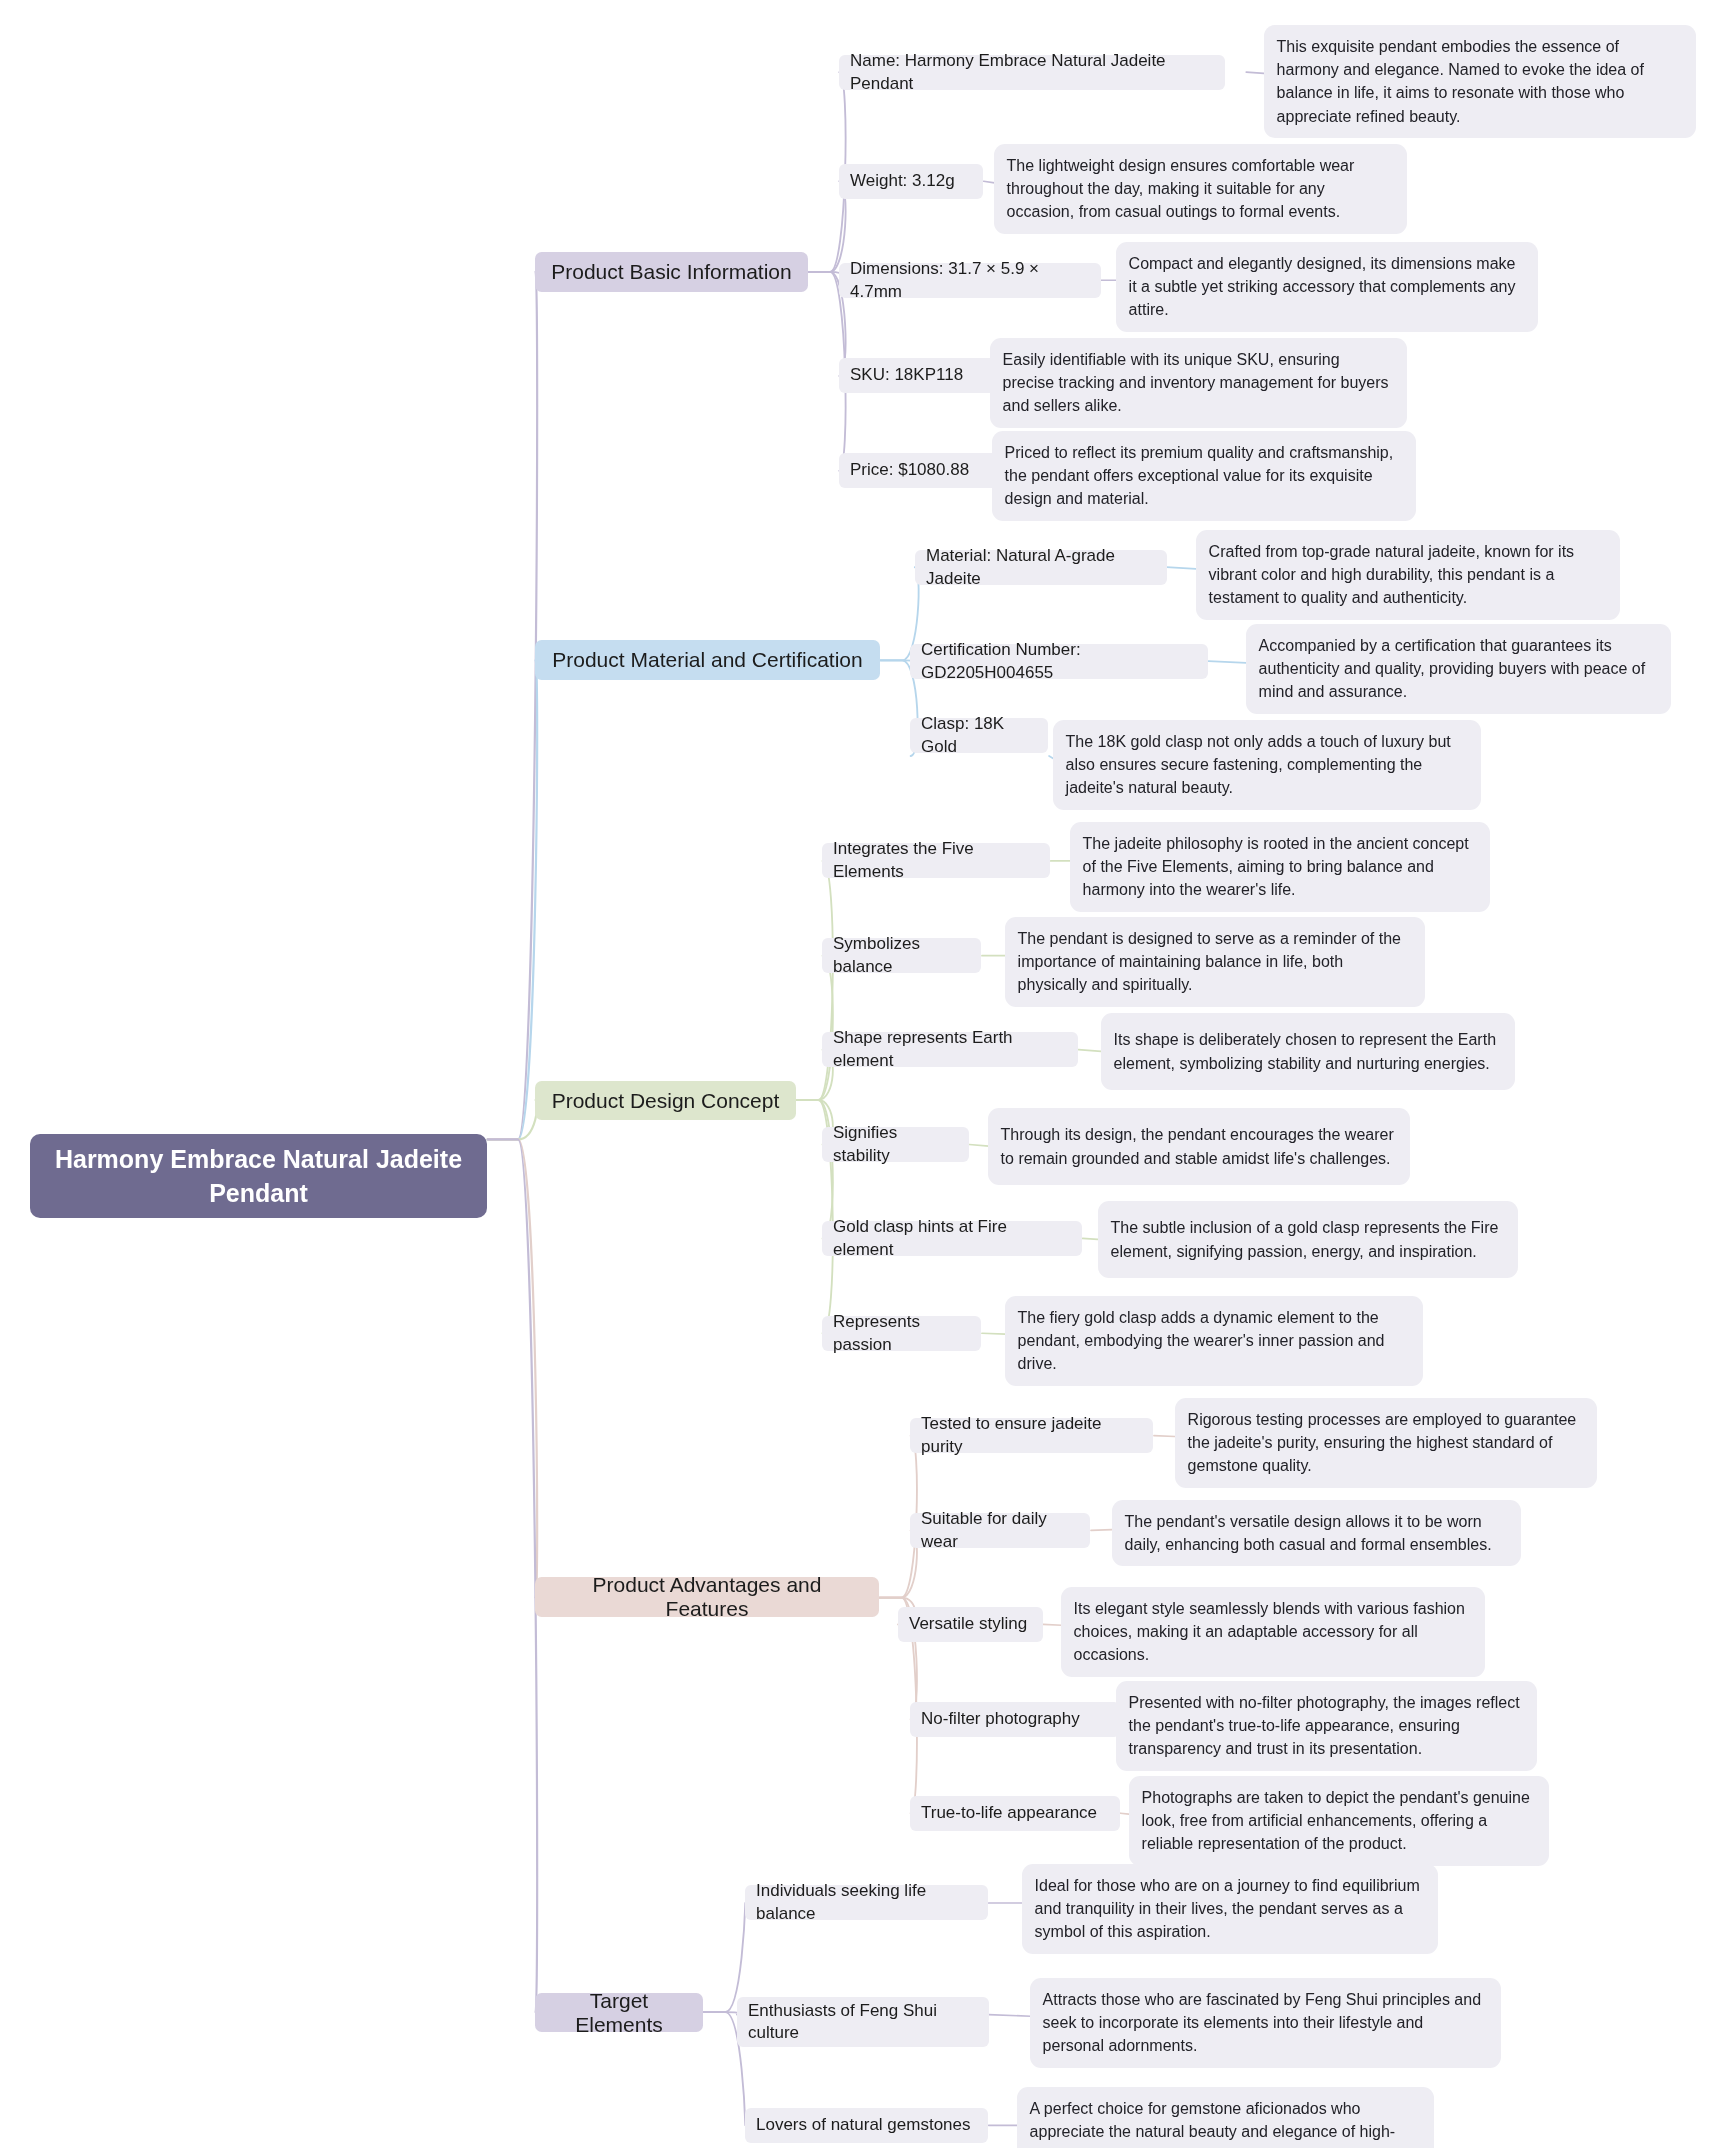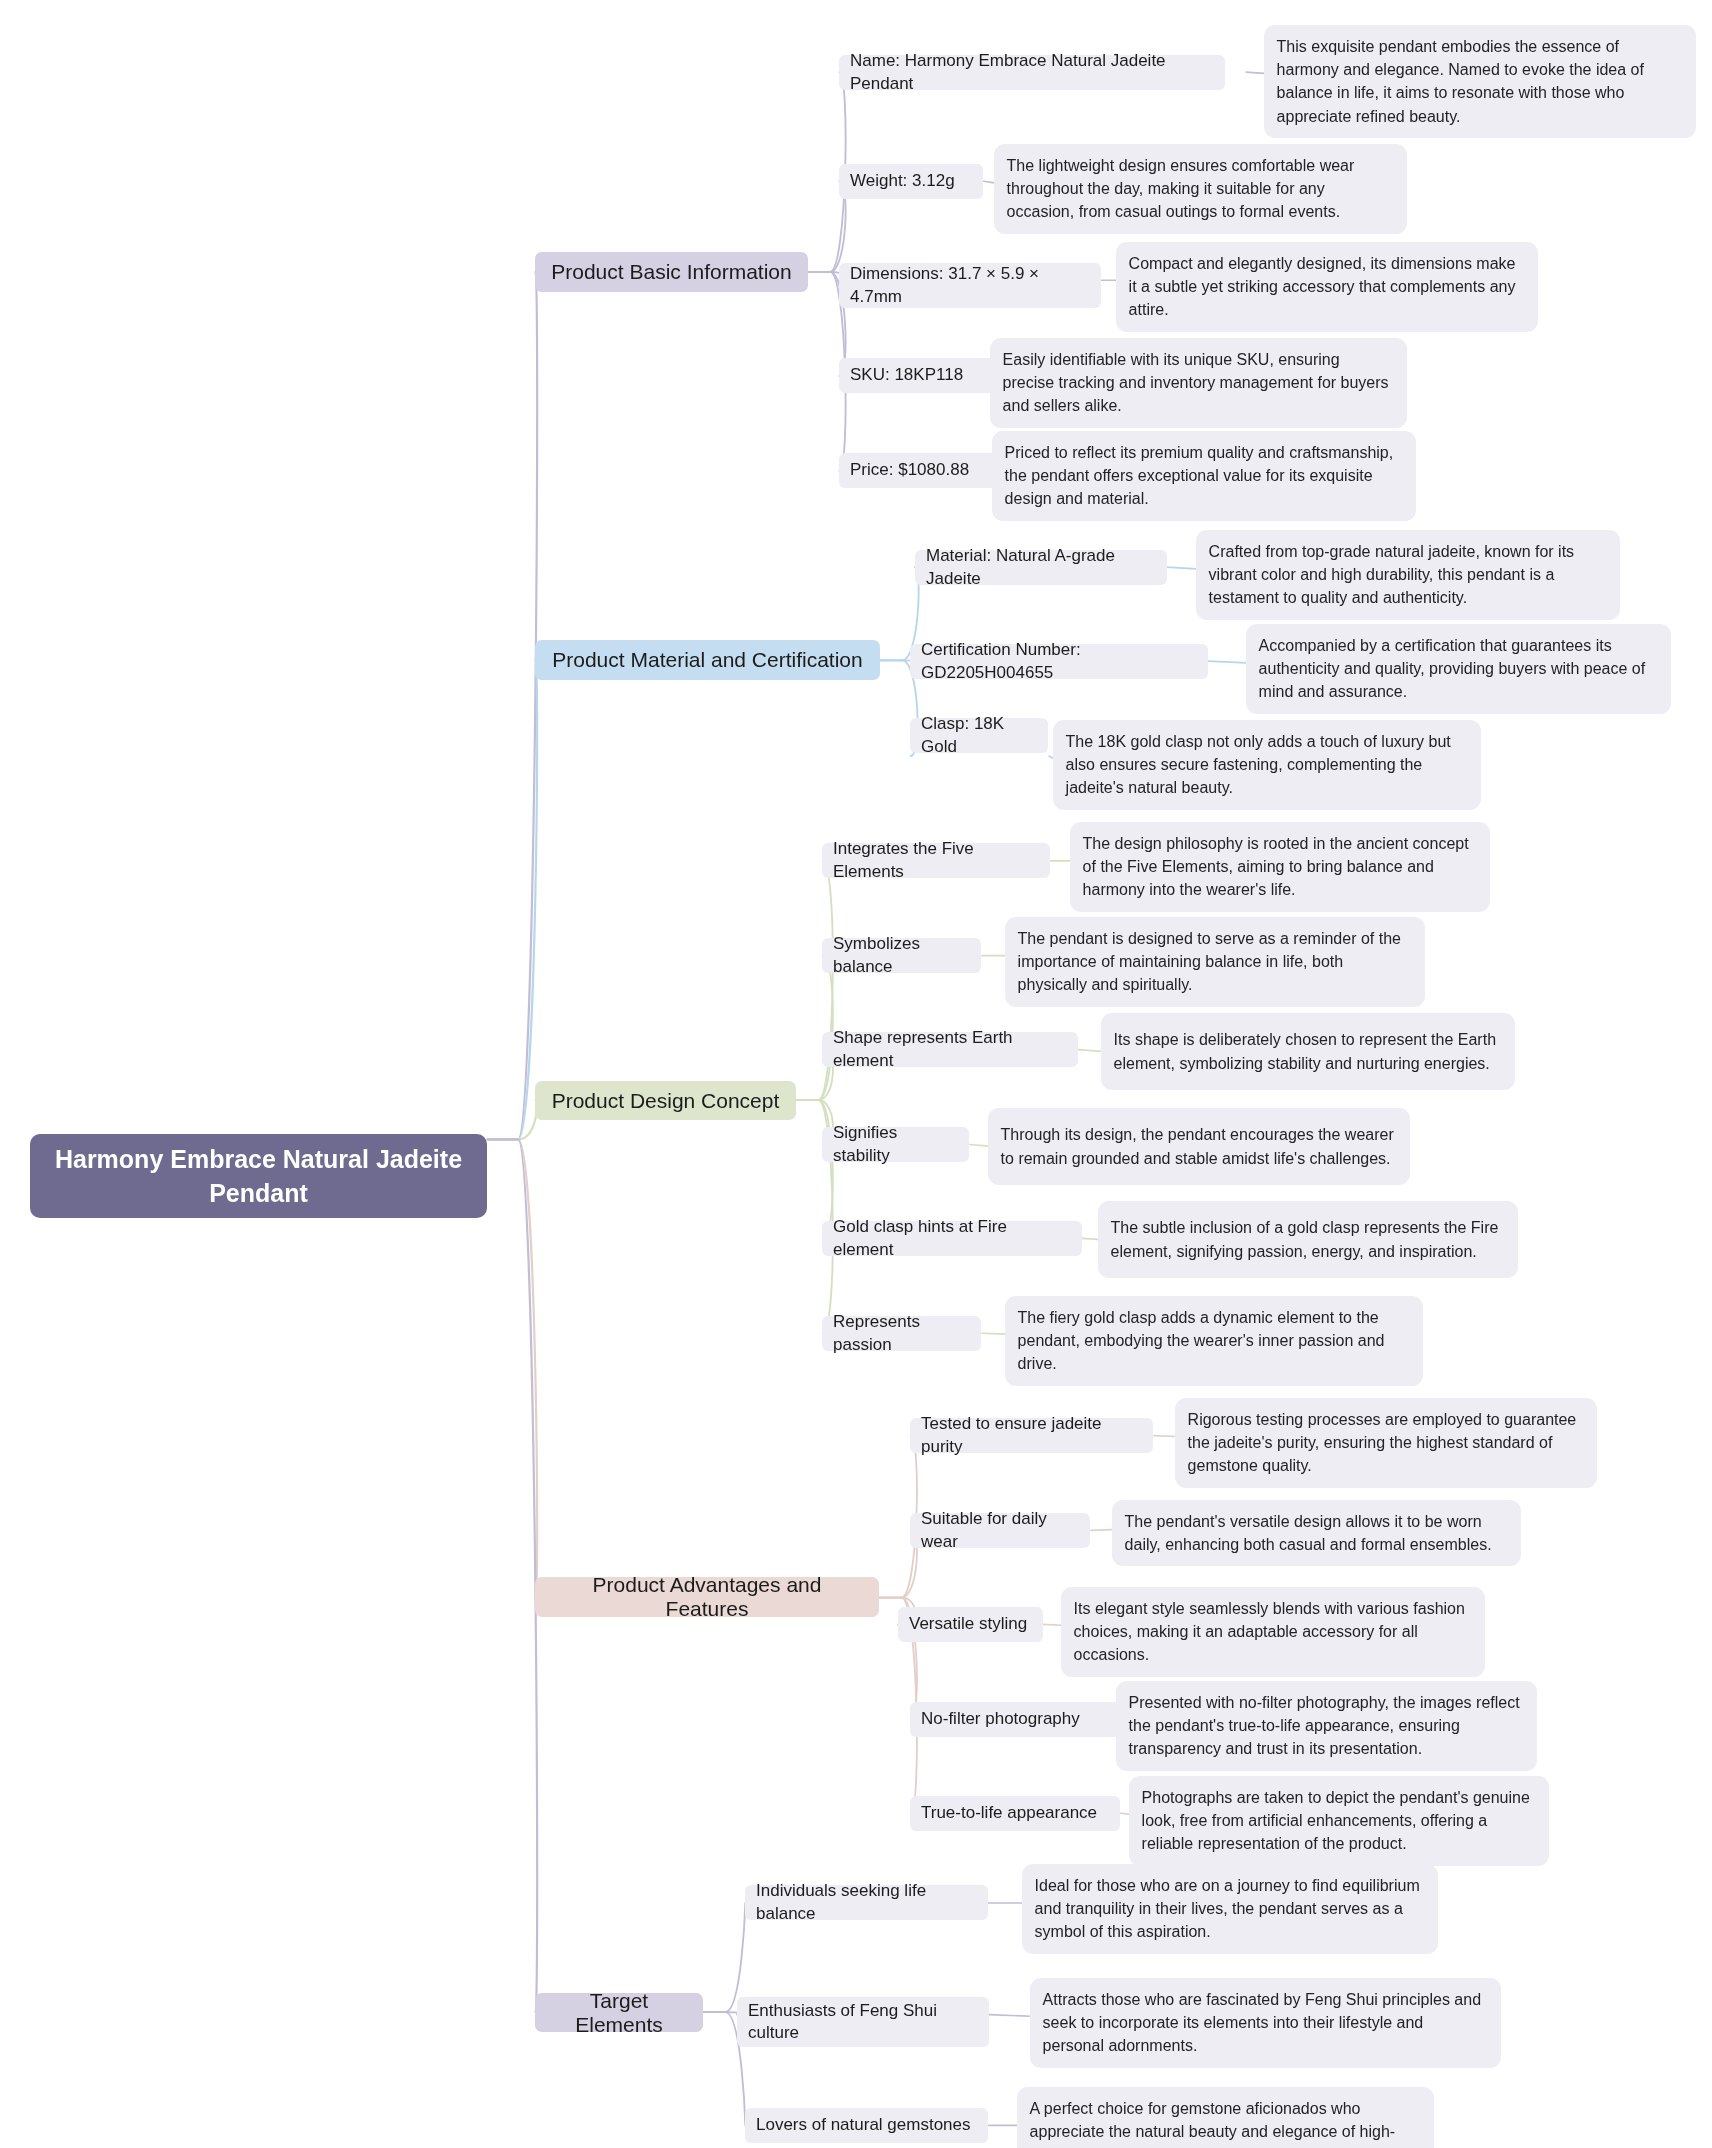--- a/index.html
+++ b/index.html
@@ -129,36 +129,36 @@
       <path d="M 838 2398 L 864 2398 C 884 2398, 888 2533, 888 2533" fill="none" stroke="#c3bcd6" stroke-width="2.2" stroke-linecap="round"></path>
       <path d="M 1178 2533 L 1212 2533" fill="none" stroke="#c3bcd6" stroke-width="2" stroke-linecap="round"></path>
     </svg>
   <div id="nodes">
       <div class="node root" style="left: 30px; top: 1098px; width: 457px; min-height: 84px;;height:84px;background:#6f6b90">Harmony Embrace Natural Jadeite Pendant</div>
       <div class="node branch" style="left: 535px; top: 252px; width: 273px; min-height: 40px;;height:40px;background:#d6d0e3">Product Basic Information</div>
       <div class="node topic" style="left: 839px; top: 55px; width: 386px; min-height: 35px;;height:35px">Name: Harmony Embrace Natural Jadeite Pendant</div>
       <div class="node detail" style="left: 1264px; top: 25px; width: 432px; min-height: 96px;;min-height:96px">This exquisite pendant embodies the essence of harmony and elegance. Named to evoke the idea of balance in life, it aims to resonate with those who appreciate refined beauty.</div>
       <div class="node topic" style="left: 839px; top: 164px; width: 144px; min-height: 35px;;height:35px">Weight: 3.12g</div>
       <div class="node detail" style="left: 994px; top: 144px; width: 413px; min-height: 77px;;min-height:77px">The lightweight design ensures comfortable wear throughout the day, making it suitable for any occasion, from casual outings to formal events.</div>
-      <div class="node topic" style="left: 839px; top: 263px; width: 262px; min-height: 35px;;height:45px">Dimensions: 31.7 × 5.9 × 4.7mm</div>
+      <div class="node topic" style="left: 839px; top: 263px; width: 262px; min-height: 35px;;height:35px">Dimensions: 31.7 × 5.9 × 4.7mm</div>
       <div class="node detail" style="left: 1116px; top: 242px; width: 422px; min-height: 77px;;min-height:77px">Compact and elegantly designed, its dimensions make it a subtle yet striking accessory that complements any attire.</div>
       <div class="node topic" style="left: 839px; top: 358px; width: 172px; min-height: 35px;;height:35px">SKU: 18KP118</div>
       <div class="node detail" style="left: 990px; top: 338px; width: 417px; min-height: 77px;;min-height:77px">Easily identifiable with its unique SKU, ensuring precise tracking and inventory management for buyers and sellers alike.</div>
       <div class="node topic" style="left: 839px; top: 453px; width: 182px; min-height: 35px;;height:35px">Price: $1080.88</div>
       <div class="node detail" style="left: 992px; top: 431px; width: 424px; min-height: 77px;;min-height:77px">Priced to reflect its premium quality and craftsmanship, the pendant offers exceptional value for its exquisite design and material.</div>
       <div class="node branch" style="left: 535px; top: 640px; width: 345px; min-height: 40px;;height:40px;background:#c5ddf0">Product Material and Certification</div>
       <div class="node topic" style="left: 915px; top: 550px; width: 252px; min-height: 35px;;height:33px">Material: Natural A-grade Jadeite</div>
       <div class="node detail" style="left: 1196px; top: 530px; width: 424px; min-height: 77px;;min-height:77px">Crafted from top-grade natural jadeite, known for its vibrant color and high durability, this pendant is a testament to quality and authenticity.</div>
       <div class="node topic" style="left: 910px; top: 644px; width: 298px; min-height: 35px;;height:35px">Certification Number: GD2205H004655</div>
       <div class="node detail" style="left: 1246px; top: 624px; width: 425px; min-height: 77px;;min-height:77px">Accompanied by a certification that guarantees its authenticity and quality, providing buyers with peace of mind and assurance.</div>
       <div class="node topic" style="left: 910px; top: 718px; width: 138px; min-height: 35px;;height:35px">Clasp: 18K Gold</div>
       <div class="node detail" style="left: 1053px; top: 720px; width: 428px; min-height: 77px;;min-height:77px">The 18K gold clasp not only adds a touch of luxury but also ensures secure fastening, complementing the jadeite's natural beauty.</div>
       <div class="node branch" style="left: 535px; top: 1081px; width: 261px; min-height: 39px;;height:39px;background:#dde6cd">Product Design Concept</div>
       <div class="node topic" style="left: 822px; top: 843px; width: 228px; min-height: 35px;;height:35px">Integrates the Five Elements</div>
-      <div class="node detail" style="left: 1070px; top: 822px; width: 420px; min-height: 77px;;min-height:77px">The design philosophy is rooted in the ancient concept of the Five Elements, aiming to bring balance and harmony into the wearer's life.</div>
+      <div class="node detail" style="left: 1070px; top: 822px; width: 420px; min-height: 77px;;min-height:77px">The jadeite philosophy is rooted in the ancient concept of the Five Elements, aiming to bring balance and harmony into the wearer's life.</div>
       <div class="node topic" style="left: 822px; top: 938px; width: 159px; min-height: 35px;;height:35px">Symbolizes balance</div>
       <div class="node detail" style="left: 1005px; top: 917px; width: 420px; min-height: 77px;;min-height:77px">The pendant is designed to serve as a reminder of the importance of maintaining balance in life, both physically and spiritually.</div>
       <div class="node topic" style="left: 822px; top: 1032px; width: 256px; min-height: 35px;;height:35px">Shape represents Earth element</div>
       <div class="node detail" style="left: 1101px; top: 1013px; width: 414px; min-height: 77px;;min-height:77px">Its shape is deliberately chosen to represent the Earth element, symbolizing stability and nurturing energies.</div>
       <div class="node topic" style="left: 822px; top: 1127px; width: 147px; min-height: 35px;;height:35px">Signifies stability</div>
       <div class="node detail" style="left: 988px; top: 1108px; width: 422px; min-height: 77px;;min-height:77px">Through its design, the pendant encourages the wearer to remain grounded and stable amidst life's challenges.</div>
       <div class="node topic" style="left: 822px; top: 1221px; width: 260px; min-height: 35px;;height:35px">Gold clasp hints at Fire element</div>
       <div class="node detail" style="left: 1098px; top: 1201px; width: 420px; min-height: 77px;;min-height:77px">The subtle inclusion of a gold clasp represents the Fire element, signifying passion, energy, and inspiration.</div>
       <div class="node topic" style="left: 822px; top: 1316px; width: 159px; min-height: 35px;;height:35px">Represents passion</div>
       <div class="node detail" style="left: 1005px; top: 1296px; width: 418px; min-height: 77px;;min-height:77px">The fiery gold clasp adds a dynamic element to the pendant, embodying the wearer's inner passion and drive.</div>

